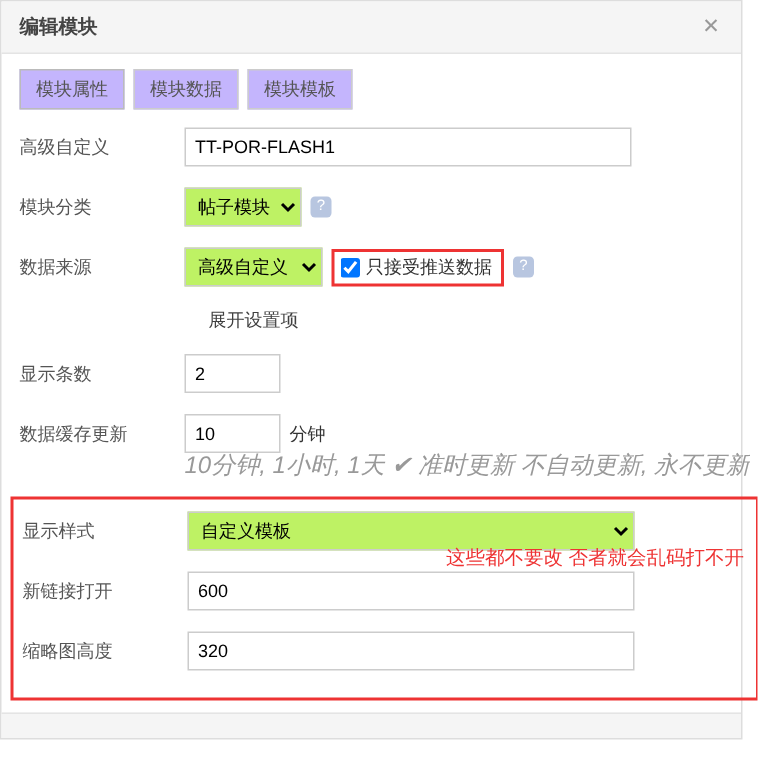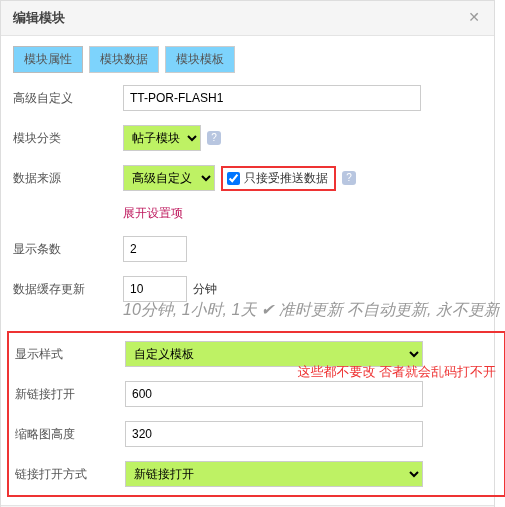--- a/index.html
+++ b/index.html
@@ -2,37 +2,37 @@
 <html><head>
 <meta charset="utf-8">
 <style>
 * { box-sizing: border-box; margin: 0; padding: 0; }
 body { font-family: "Microsoft YaHei", Arial, sans-serif; font-size: 12px; color: #333; background: #fff; width: 505px; height: 507px; position: relative; overflow: hidden; }
 .dialog { width: 495px; border: 1px solid #ddd; background: #fff; }
 .dialog-header { background: #f5f5f5; border-bottom: 1px solid #e4e4e4; padding: 8px 12px; display: flex; justify-content: space-between; align-items: center; }
 .dialog-title { font-size: 13px; font-weight: bold; color: #444; }
 .close-btn { width: 16px; height: 16px; color: #999; cursor: pointer; font-size: 14px; line-height: 14px; text-align: center; }
 .tabs { padding: 10px 12px 8px; display: flex; gap: 6px; }
-.tab { border: 1px solid #ccc; padding: 4px 10px; background: #7dd3fc; cursor: pointer; color: #555; }
+.tab { border: 1px solid #ccc; padding: 4px 10px; background: #c4b5fd; cursor: pointer; color: #555; }
 .tab.active { border-color: #bbb; font-weight: normal; }
 .body-wrap { display: flex; }
 .form-area { flex: 1; padding: 4px 12px 8px; position: relative; }
 .scrollbar { width: 14px; background: #f0f0f0; border-left: 1px solid #e8e8e8; position: relative; }
 .scroll-thumb { position: absolute; top: 0; left: 1px; width: 12px; height: 160px; background: #c8c8c8; border-radius: 2px; }
 .row { display: flex; align-items: center; margin-bottom: 14px; }
 .row.tight { margin-bottom: 6px; }
 .label { width: 110px; color: #555; flex-shrink: 0; }
 .field { flex: 1; display: flex; align-items: center; gap: 6px; flex-wrap: wrap; }
 input[type=text] { border: 1px solid #ccc; padding: 4px 6px; font-size: 12px; height: 26px; }
 select { border: 1px solid #ccc; padding: 3px 4px; font-size: 12px; height: 26px; background: #bef264; }
 .w270 { width: 298px; }
 .w70 { width: 64px; }
 .help-icon { width: 14px; height: 14px; background: #b8c6e0; color: #fff; border-radius: 3px; font-size: 10px; text-align: center; line-height: 14px; display: inline-block; }
 .redbox1 { border: 2px solid #e33; padding: 2px 6px 2px 4px; display: inline-flex; align-items: center; gap: 4px; }
-.link { color: #be185d; cursor: pointer; }
+.link { color: #404040; cursor: pointer; margin-left: 16px; }
 .subtext { color: #999; font-size: 16px; margin-left: 110px; margin-top: -8px; margin-bottom: 10px; white-space: nowrap; overflow: hidden; font-style: italic; }
 .redbox2 { border: 2px solid #e33; padding: 8px 6px 4px; margin: 0 -6px; position: relative; }
 .annotation { position: absolute; top: 30px; right: 8px; color: #e33; font-size: 13px; font-weight: normal; white-space: nowrap; }
 .footer { background: #f5f5f5; border-top: 1px solid #e4e4e4; padding: 8px 12px; display: flex; justify-content: flex-end; gap: 8px; }
 input[type=checkbox] { width: 13px; height: 13px; }
 </style>
 </head>
 <body>
 
 <div class="dialog">
@@ -123,28 +123,20 @@
           </div>
         </div>
 
         <div class="row">
           <div class="label">缩略图高度</div>
           <div class="field">
             <input type="text" class="w270" value="320" style="">
           </div>
         </div>
 
-        <div class="row" style="margin-bottom:4px">
-          <div class="label">链接打开方式</div>
-          <div class="field">
-            <select class="w270">
-              <option>新链接打开</option>
-            </select>
-          </div>
-        </div>
       </div>
 
     </div>
     <div class="scrollbar">
       <div class="scroll-thumb"></div>
     </div>
   </div>
 
   <div class="footer">
     

